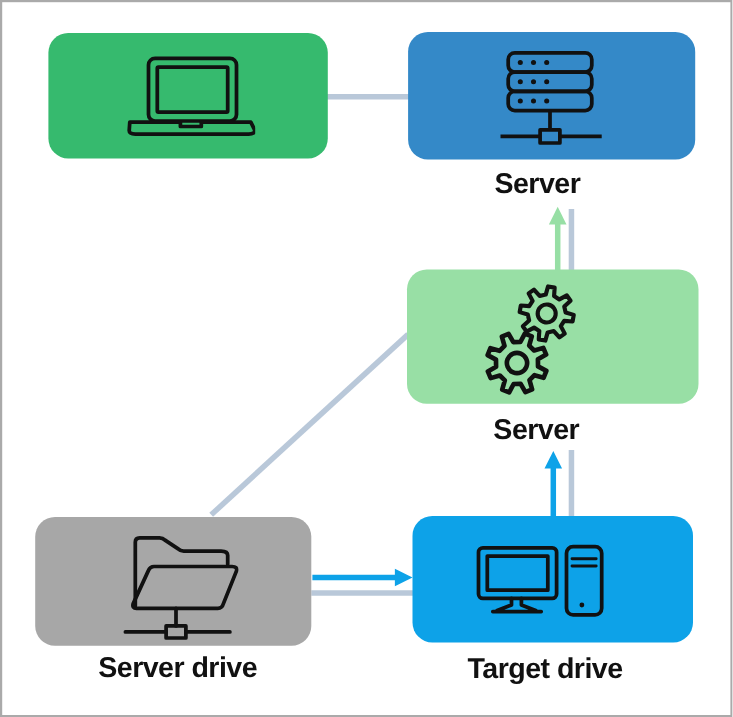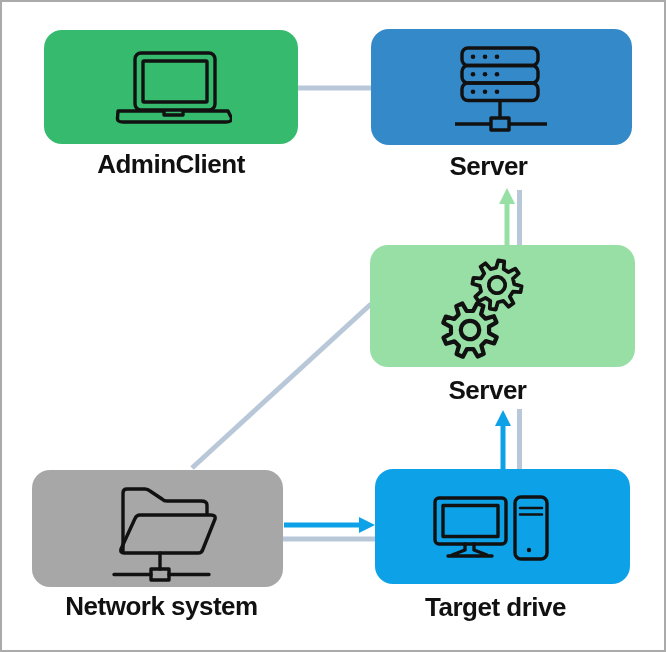--- a/index.html
+++ b/index.html
@@ -64,21 +64,20 @@
 
   <div class="node-box" style="left: 42px; top: 28px; width: 254px; height: 114px; background-color: rgb(54, 186, 110);">
     <svg class="icon-svg" style="left:68px; top:14px;" width="120" height="84" viewBox="0 0 120 84">
       <g fill="none" stroke-width="3.4" stroke-linejoin="round" stroke-linecap="round" stroke="#111111">
         <rect x="23" y="9" width="80" height="57" rx="6"></rect>
         <rect x="31" y="17" width="64" height="41" rx="1"></rect>
         <path d="M6,67 H52 V71 H71 V67 H116 L119.5,74 Q120,78 114,78 H11 Q5,78 5.5,74 Z"></path>
       </g>
     </svg>
   </div>
-  <div class="node-label" style="left:42px; top:146px; width:254px;">AdminClient</div>
 
   <div class="node-box" style="left: 369px; top: 27px; width: 261px; height: 116px; background-color: rgb(52, 137, 200);">
     <svg class="icon-svg" style="left:81px; top:11px;" width="110" height="95" viewBox="0 0 110 95">
       <g fill="none" stroke-width="3.4" stroke-linejoin="round" stroke="#111111">
         <rect x="10" y="8" width="76" height="17.5" rx="6"></rect>
         <rect x="10" y="25.5" width="76" height="17.5" rx="6"></rect>
         <rect x="10" y="43" width="76" height="17.5" rx="6"></rect>
         <path d="M48,60.5 V78"></path>
         <rect x="39" y="78" width="18" height="12"></rect>
         <path d="M3,84 H39 M57,84 H95"></path>
@@ -118,21 +117,21 @@
     <svg class="icon-svg" style="left:75px; top:15px;" width="110" height="100" viewBox="0 0 110 100">
       <g fill="none" stroke-width="3.4" stroke-linejoin="round" stroke-linecap="round" stroke="#111111">
         <path d="M16,66 V8 Q16,4 20,4 H38 Q41,4 43,6 L55,14 Q57,16 60,16 H94 Q100,16 100,20 V28"></path>
         <path d="M33,30 H104 Q109,30 108,34 L96,64 Q95,68 91,68 H17 Q13,68 14,64 L28,33.5 Q29.5,30 33,30 Z"></path>
         <path d="M53,68 V84"></path>
         <rect x="44" y="84" width="18" height="11"></rect>
         <path d="M7,89.5 H44 M62,89.5 H102"></path>
       </g>
     </svg>
   </div>
-  <div class="node-label" style="left:34px; top:588px; width:251px;">Network system</div>
+  <div class="node-label" style="left:34px; top:588px; width:251px;">Server drive</div>
 
   <div class="node-box" style="left: 373px; top: 467px; width: 255px; height: 115px; background-color: rgb(13, 162, 232);">
     <svg class="icon-svg" style="left:55px; top:21px;" width="125" height="75" viewBox="0 0 125 75">
       <g fill="none" stroke-width="3.4" stroke-linejoin="round" stroke-linecap="round" stroke="#111111">
         <rect x="5" y="8" width="71" height="46" rx="4"></rect>
         <rect x="13" y="15.5" width="55" height="31"></rect>
         <path d="M35,54 V60 L22,65 M44,54 V60 L57,65 M18,66 H62"></path>
         <rect x="85" y="7" width="32" height="62" rx="6"></rect>
         <path d="M90,18 H112 M90,24.5 H112" stroke-width="2.6"></path>
       </g>

